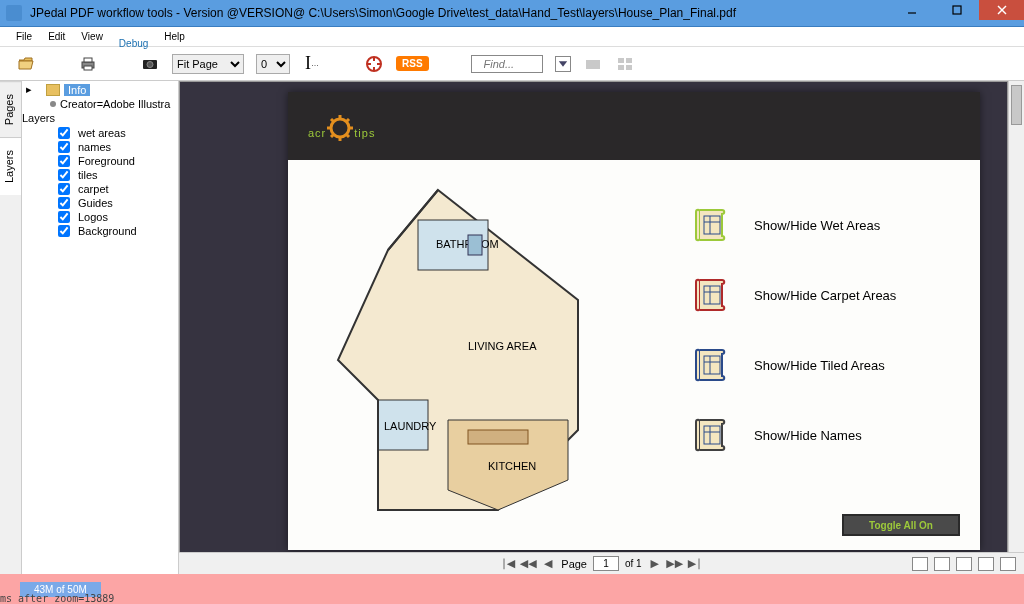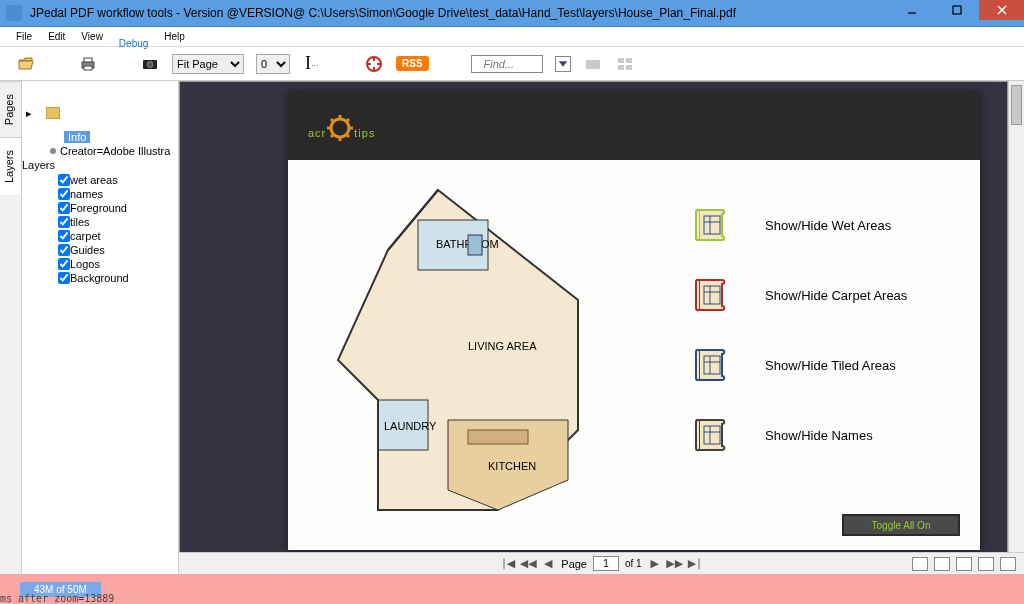--- a/index.html
+++ b/index.html
@@ -37,25 +37,25 @@
 
 
 .vtabs { width: 22px; background: #f0f0f0; border-right: 1px solid #ccc; display: flex; flex-direction: column; }
 .vtab { writing-mode: vertical-rl; transform: rotate(180deg); padding: 12px 3px; font-size: 11px; text-align: center; border-bottom: 1px solid #ccc; cursor: default; }
 .vtab.active { background: #fff; }
 
 
 .panel { width: 157px; background: #fff; border-right: 1px solid #ccc; overflow: hidden; }
 .panel .inforow { display: flex; align-items: center; padding: 2px 4px; gap: 4px; }
 .foldericon { width: 14px; height: 12px; background: #e8c060; border: 1px solid #c0a040; display:inline-block; }
-.infobadge { background: #5a9de0; color: #fff; padding: 0 4px; font-size: 11px; margin-top: 48px; }
+.infobadge { background: #5a9de0; color: #fff; padding: 0 4px; font-size: 11px; }
 .panel .creatorrow { padding-left: 28px; font-size: 11px; display:flex; align-items:center; gap:4px; }
 .bullet { width:6px;height:6px;background:#888;border-radius:50%;display:inline-block; }
 .panel .grouplabel { padding: 2px 2px 2px 0; font-size: 11px; }
-.layeritem { display: flex; align-items: flex-start; padding: 1px 2px 1px 36px; gap: 0; font-size: 11px; }
+.layeritem { display: flex; align-items: flex-start; padding: 1px 2px 1px 36px; gap: 8px; font-size: 11px; }
 .layeritem input { width: 12px; height: 12px; }
 
 
 .docwrap { flex: 1; background: #fff; position: relative; display:flex; }
 .docarea { flex:1; background: #363340; position: relative; overflow: hidden; border:1px solid #999; }
 .docscroll { width: 16px; background: #f0f0f0; border-left:1px solid #ccc; position:relative; }
 .scrollthumb { position:absolute; top:4px; left:2px; right:2px; height:40px; background:#c8c8c8; border:1px solid #999; }
 
 
 .page { position: absolute; left: 108px; top: 10px; width: 692px; height: 458px; background: #fff; box-shadow: 0 0 8px rgba(0,0,0,.5); }
@@ -64,25 +64,25 @@
 .logo .a { color: #9cc93a; margin-top: 32px; }
 .logo .gear { display:inline-flex; width:28px; height:28px; vertical-align:middle; }
 .headtxt { flex:1; text-align: left; padding-left: 40px; }
 .headtxt .l1 { color: #e38f1e; font-size: 15px; font-weight: bold; font-style: italic; }
 .headtxt .l2 { color: #9cc93a; font-size: 15px; font-weight: bold; font-style: italic; }
 .headtxt .l2 span.white { color: #fff; }
 
 .page-body { position: absolute; top: 68px; bottom: 0; left: 0; right: 0; background: #fdfdfb; }
 .floorplan { position: absolute; left: 30px; top: 20px; width: 300px; height: 340px; }
 .legend { position: absolute; right: 30px; top: 44px; width: 260px; }
-.legenditem { display: flex; align-items: center; gap: 33px; margin-bottom: 28px; }
+.legenditem { display: flex; align-items: center; gap: 22px; margin-bottom: 28px; }
 .scrollicon { width: 42px; height: 42px; }
 .legenditem .lbl { font-size: 13px; color: #000; }
 
-.togglebtns { position: absolute; right: 20px; bottom: 14px; display: flex; gap: 4px; }
+.togglebtns { position: absolute; right: 20px; bottom: 14px; display: flex; gap: 4px; font-weight: bold; }
 .tbtn { width: 118px; height: 22px; background: #4a4a4a; color: #9cc93a; border: 2px solid #2a2a2a; font-size: 10px; display:flex; align-items:center; justify-content:center; }
 .pagenav { position: absolute; left: 0; right: 0; bottom: -22px; height: 22px; background: #f0f0f0; border-top: 1px solid #ccc; display:flex; align-items:center; justify-content:center; gap:6px; }
 .pagenav .navicon { width:14px; height:14px; display:inline-flex; align-items:center; justify-content:center; color:#555; }
 .pagenav input { width: 26px; height:15px; text-align:center; font-size:10px; border:1px solid #888; }
 .pagenav .of { font-size: 10px; }
 .pagenav .viewicons { position:absolute; right:8px; display:flex; gap:6px; }
 .viewicons .vi { width:16px; height:14px; border:1px solid #888; background:#fff; }
 
 
 .status { position:absolute; bottom:0; left:0; right:0; height:30px; background:#fca5a5; }

